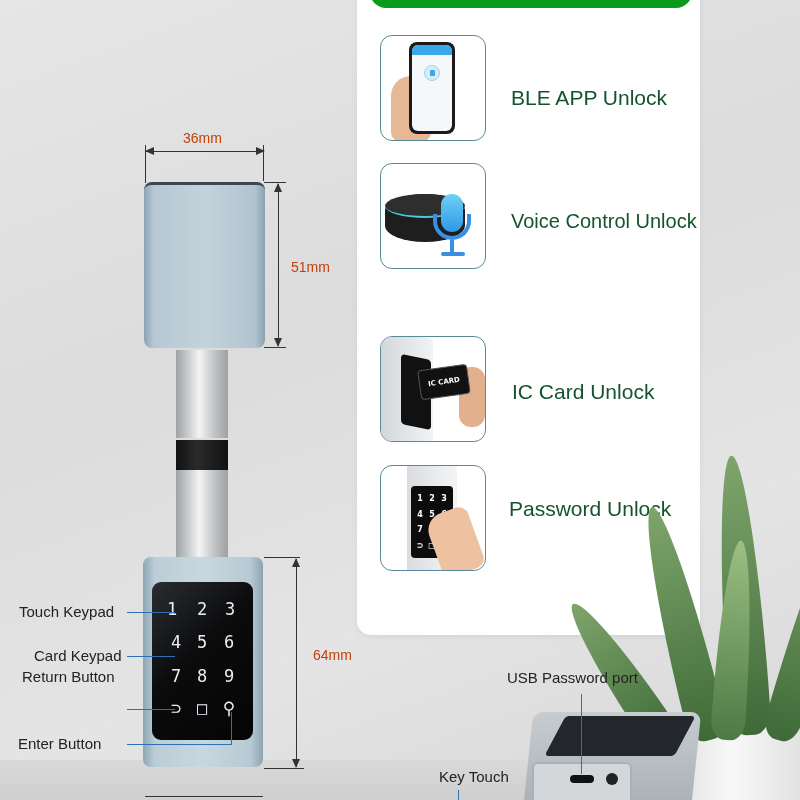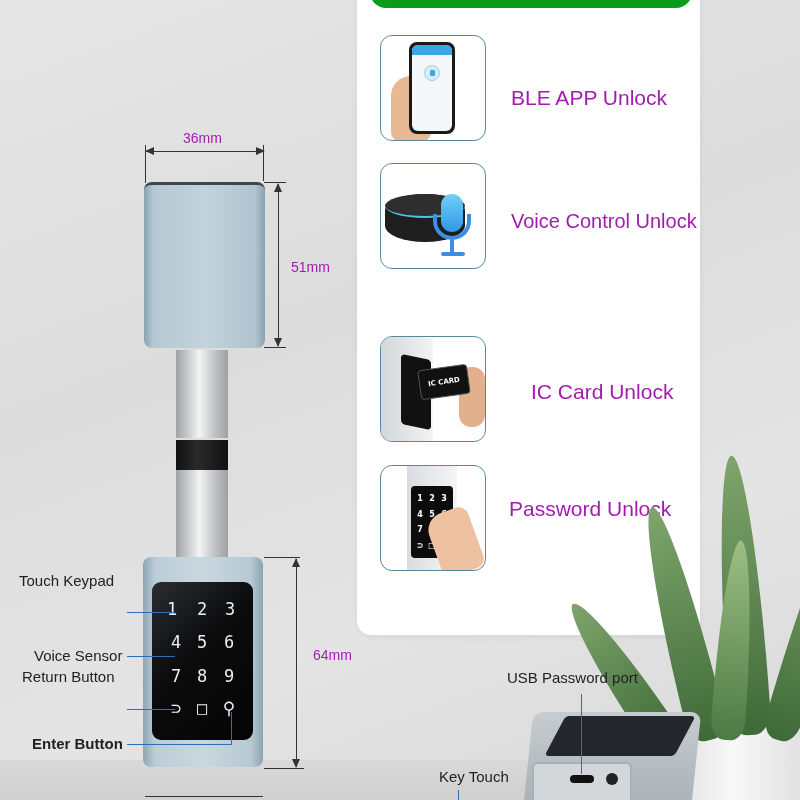--- a/index.html
+++ b/index.html
@@ -23,21 +23,21 @@
     position: absolute; left: 370px; top: -20px; width: 322px; height: 28px;
     background: #0b9b1a; border-radius: 0 0 16px 16px;
   }
   .feature {
     position: absolute; left: 380px; width: 106px; height: 106px;
     border: 1.5px solid #5a8a9a; border-radius: 12px; overflow: hidden;
     background: #fff;
   }
   .feature-label {
     position: absolute; font-family: "Liberation Sans", sans-serif;
-    font-size: 21px; color: #a21caf; white-space: nowrap;
+    font-size: 21px; color: #14532d; white-space: nowrap;
   }
   
   .phone {
     position: absolute; left: 28px; top: 6px; width: 46px; height: 92px;
     background: #1a1a1a; border-radius: 8px; padding: 3px;
   }
   .phone-screen { width: 100%; height: 100%; background: #f4f8fb; border-radius: 6px; position: relative; }
   .phone-screen::before { content:""; position:absolute; left:0; top:0; width:100%; height:10px; background:#3aa7e8; border-radius:6px 6px 0 0; }
   .phone-lock { position:absolute; left:12px; top:20px; width:16px; height:16px; border-radius:50%; background:#d7ecf9; border:1px solid #9fd0ef; }
   .phone-lock::after { content:""; position:absolute; left:5px; top:4px; width:5px; height:6px; background:#3aa7e8; border-radius:1px; }
@@ -60,21 +60,21 @@
   .pw-finger { position:absolute; left:52px; top:44px; width:44px; height:64px; background:#eec1a1; border-radius:18px 10px 10px 10px; transform:rotate(-20deg); }
   
   .dim-h, .dim-v { position:absolute; background:#333; }
   .dim-h { height:1px; }
   .dim-v { width:1px; }
   .arrow-l, .arrow-r, .arrow-u, .arrow-d { position:absolute; width:0; height:0; }
   .arrow-l { border-top:4px solid transparent; border-bottom:4px solid transparent; border-right:9px solid #333; }
   .arrow-r { border-top:4px solid transparent; border-bottom:4px solid transparent; border-left:9px solid #333; }
   .arrow-u { border-left:4px solid transparent; border-right:4px solid transparent; border-bottom:9px solid #333; }
   .arrow-d { border-left:4px solid transparent; border-right:4px solid transparent; border-top:9px solid #333; }
-  .dim-text { position:absolute; font-family:"Liberation Sans", sans-serif; font-size:14px; color:#a21caf; }
+  .dim-text { position:absolute; font-family:"Liberation Sans", sans-serif; font-size:14px; color:#c2410c; }
   
   .top-box {
     position:absolute; left:144px; top:182px; width:121px; height:166px;
     background:linear-gradient(90deg,#8aa4b3 0%,#b6c8d3 8%,#c3d3dc 50%,#b0c3ce 92%,#8aa2b0 100%);
     border-radius:8px; border-top:3px solid #3b4852;
   }
   .cylinder {
     position:absolute; left:176px; top:350px; width:52px; height:210px;
     background:linear-gradient(90deg,#9ea3a6 0%,#d6d8d9 30%,#f4f4f4 45%,#c7c9cb 70%,#9da1a4 100%);
   }
@@ -134,21 +134,21 @@
   <div class="mic-base"></div>
 </div>
 <div class="feature-label" style="left:511px; top:210px; font-size:20px;">Voice Control Unlock</div>
 
 <div class="feature" style="top:336px;">
   <div class="ic-lock"></div>
   <div class="ic-keys"></div>
   <div class="ic-finger"></div>
   <div class="ic-card">IC CARD</div>
 </div>
-<div class="feature-label" style="left:512px; top:380px;margin-left:19px;">IC Card Unlock</div>
+<div class="feature-label" style="left:512px; top:380px;">IC Card Unlock</div>
 
 <div class="feature" style="top:465px;">
   <div class="pw-lock"></div>
   <div class="pw-pad">
     <span>1</span>
       <span>2</span>
       <span>3</span>
     <span>4</span>
       <span>5</span>
       <span>6</span>
@@ -198,27 +198,27 @@
 </div>
 
 <div class="dim-h" style="left:264px; top:557px; width:36px;"></div>
 <div class="dim-h" style="left:264px; top:768px; width:40px;"></div>
 <div class="dim-v" style="left:296px; top:559px; height:208px;"></div>
 <div class="arrow-u" style="left:292px; top:558px;"></div>
 <div class="arrow-d" style="left:292px; top:759px;"></div>
 <div class="dim-text" style="left:313px; top:647px;">64mm</div>
 <div class="dim-h" style="left:145px; top:796px; width:118px;"></div>
 
-<div class="callout" style="left:19px; top:572px;">Touch Keypad</div>
+<div class="callout" style="left:19px; top:603px;">Touch Keypad</div>
 <div class="callout-line" style="left:127px; top:612px; width:48px;"></div>
-<div class="callout" style="left:34px; top:647px;">Voice Sensor</div>
+<div class="callout" style="left:34px; top:647px;">Card Keypad</div>
 <div class="callout-line" style="left:127px; top:656px; width:48px;"></div>
 <div class="callout" style="left:22px; top:668px;">Return Button</div>
 <div class="callout-line" style="left:127px; top:709px; width:48px;"></div>
-<div class="callout" style="left:32px; top:735px;font-weight:bold;">Enter Button</div>
+<div class="callout" style="left:18px; top:735px;">Enter Button</div>
 <div class="callout-line" style="left:127px; top:744px; width:104px;"></div>
 <div class="callout-vline" style="left:231px; top:712px; height:33px;"></div>
 
 <div class="pot"></div>
 <div class="leaf" style="left:730px; top:455px; width:42px; height:280px; transform:rotate(-4deg);"></div>
 <div class="leaf" style="left:690px; top:500px; width:40px; height:240px; transform:rotate(-14deg);"></div>
 <div class="leaf" style="left:760px; top:510px; width:36px; height:230px; transform:rotate(16deg);"></div>
 <div class="leaf" style="left:650px; top:575px; width:36px; height:170px; transform:rotate(-34deg);"></div>
 <div class="leaf" style="left:710px; top:540px; width:34px; height:200px; transform:rotate(4deg); background:linear-gradient(#9cbf83,#4c7a44);"></div>
 

